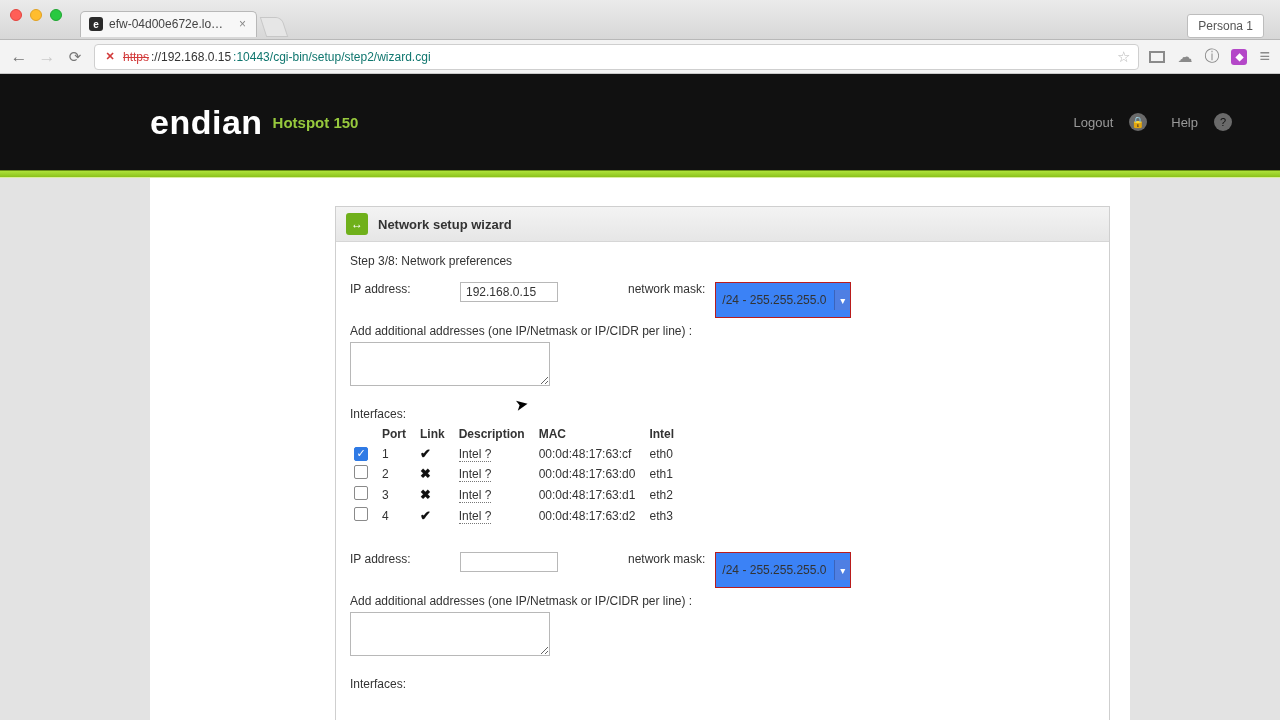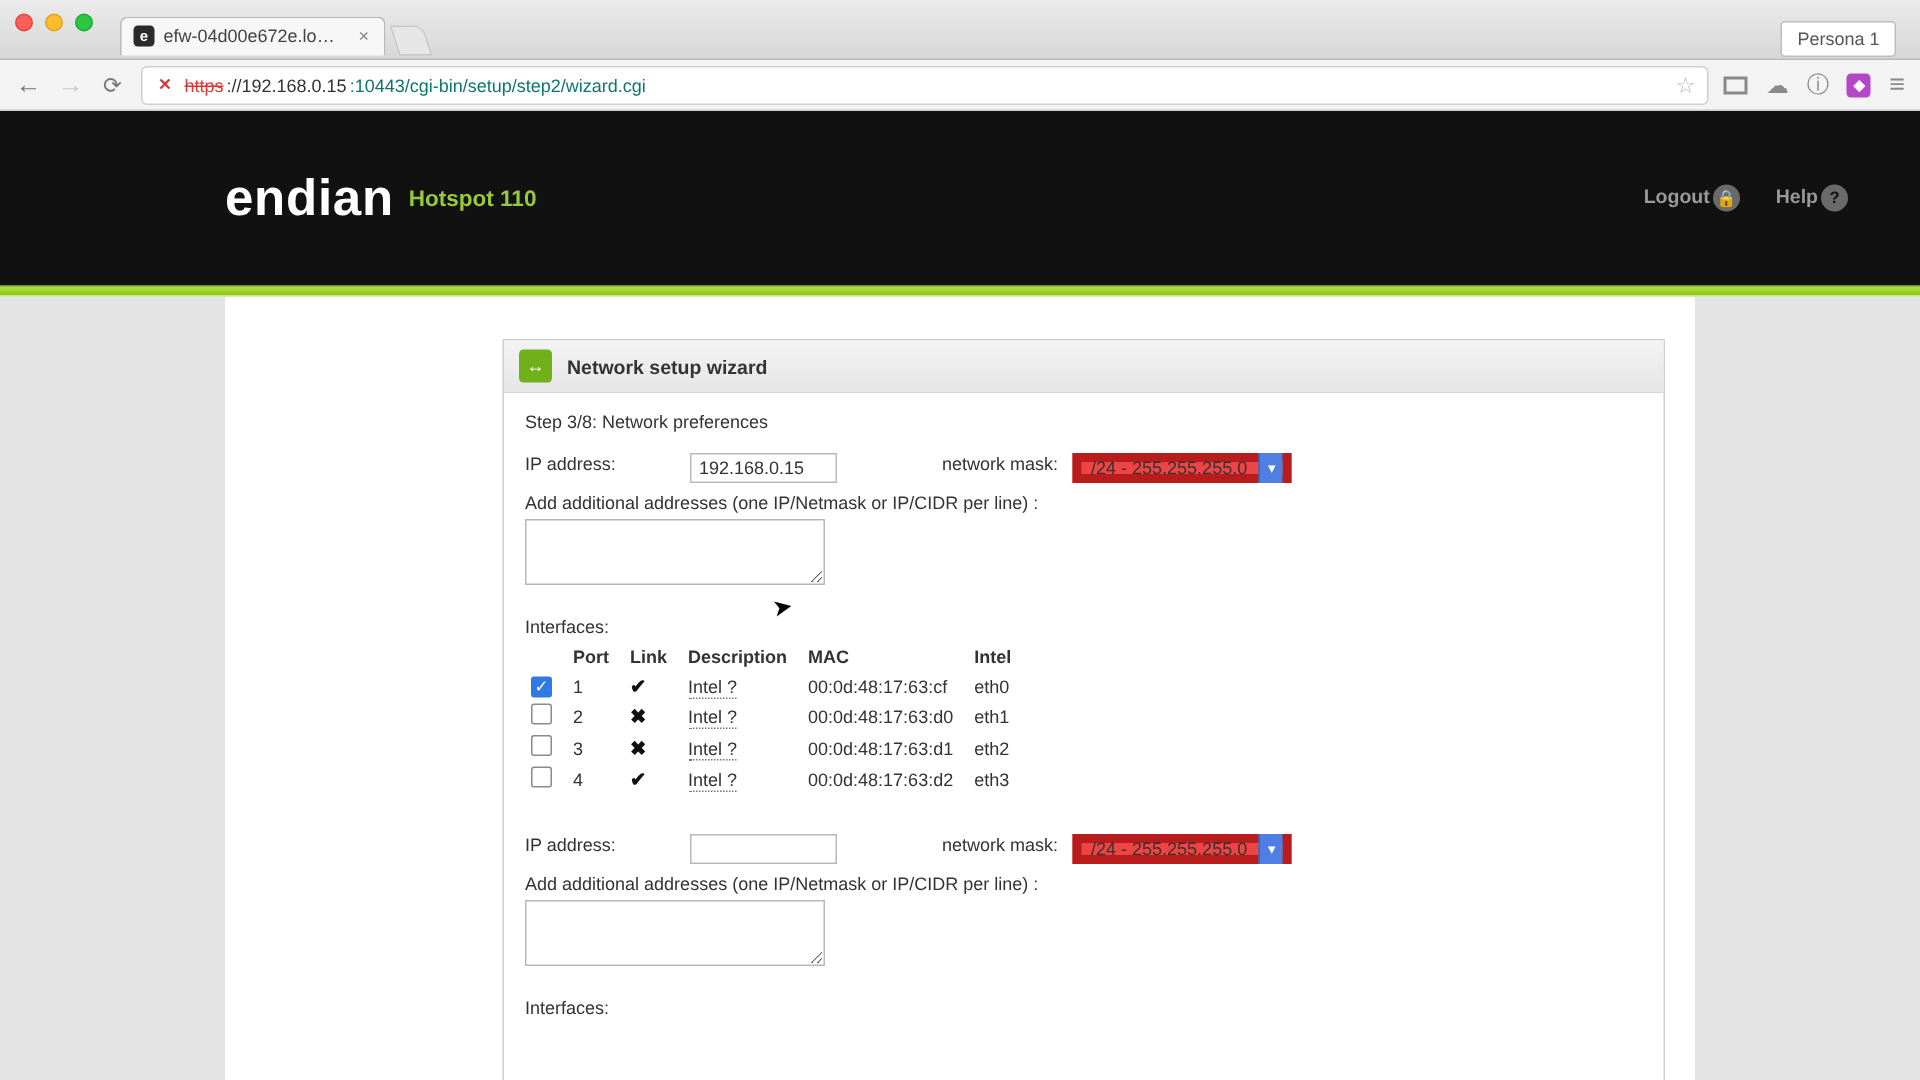--- a/index.html
+++ b/index.html
@@ -83,27 +83,27 @@
   .toolbar-icons .cloud::before { content:"☁"; }
   .toolbar-icons .info::before { content:"ⓘ"; }
   .toolbar-icons .cube {
     width:16px;height:16px;background:#b447c8;border-radius:3px;
     display:flex;align-items:center;justify-content:center;color:#fff;font-size:10px;font-weight:bold;
   }
   .toolbar-icons .menu::before { content:"≡"; font-size:18px; }
 
   
   .page-header {
-    height:116px; background:#111;
+    height:96px; background:#111;
     display:flex; align-items:center; padding:0 0 0 150px; color:#fff;
   }
   .brand { font-size:34px; font-weight:700; letter-spacing:0.5px; color:#fff; }
   .brand-sub { color:#97c93d; font-size:15px; margin-left:10px; font-weight:600; }
   .hdr-right { margin-left:auto; margin-right:48px; display:flex; gap:24px; align-items:center; }
-  .hdr-link { color:#9a9a9a; font-size:13px; display:flex; gap:2px; cursor:pointer;font-weight:bold; }
+  .hdr-link { color:#9a9a9a; font-size:13px; display:flex; align-items:center; gap:16px; cursor:pointer; }
   .hdr-icon {
     width:18px; height:18px; border-radius:50%; background:#6a6a6a;
     display:flex; align-items:center; justify-content:center; color:#111; font-size:11px;
   }
 
   
   .accent-bar { height:8px; background:linear-gradient(#aee33a,#8bc21b); border-top:1px solid #688e15; border-bottom:1px solid #d9ef9e; }
 
   .stage {
     background:#e3e3e3; height:calc(720px - 40px - 34px - 92px - 8px);
@@ -140,22 +140,22 @@
   .zone-desc { color:#555; }
 
   .row { display:flex; align-items:flex-start; gap:10px; margin-bottom:6px; flex-wrap:wrap; }
   .lbl { width:100px; color:#333; }
   .txt {
     height:20px; border:1px solid #b8b8b8; background:#fff; padding:0 5px;
     font-size:12px; color:#333; width:98px;
   }
   .mask-lbl { margin-left:60px; color:#333; }
   .select-wrap {
-    display:flex; align-items:center; height:20px;
-    border:6px solid #b91c1c; background:#ef4444;
+    display:flex; align-items:center; height:36px;
+    border:1px solid #b91c1c; background:#3b82f6;
   }
   .select-wrap .sel-text { padding:0 6px; font-size:12px; color:#333; min-width:118px; }
   .select-wrap .sel-btn {
     width:16px; height:20px; background:#4f7fe3; color:#fff;
     display:flex; align-items:center; justify-content:center; font-size:10px;
     border-left:1px solid #3b64bb;
   }
   .addl-label { margin:4px 0 4px 0; color:#333; }
   .ta {
     width:200px; height:44px; border:1px solid #b8b8b8; resize:both;
@@ -218,21 +218,21 @@
     <div class="sq"></div>
     <span class="cloud"></span>
     <span class="info"></span>
     <div class="cube">◆</div>
     <span class="menu"></span>
   </div>
 </div>
 
 <div class="page-header">
   <span class="brand">endian</span>
-  <span class="brand-sub">Hotspot 110</span>
+  <span class="brand-sub">Hotspot 150</span>
   <div class="hdr-right">
     <div class="hdr-link">
       <span>Logout</span>
       <span class="hdr-icon">🔒</span>
     </div>
     <div class="hdr-link">
       <span>Help</span>
       <span class="hdr-icon">?</span>
     </div>
   </div>

